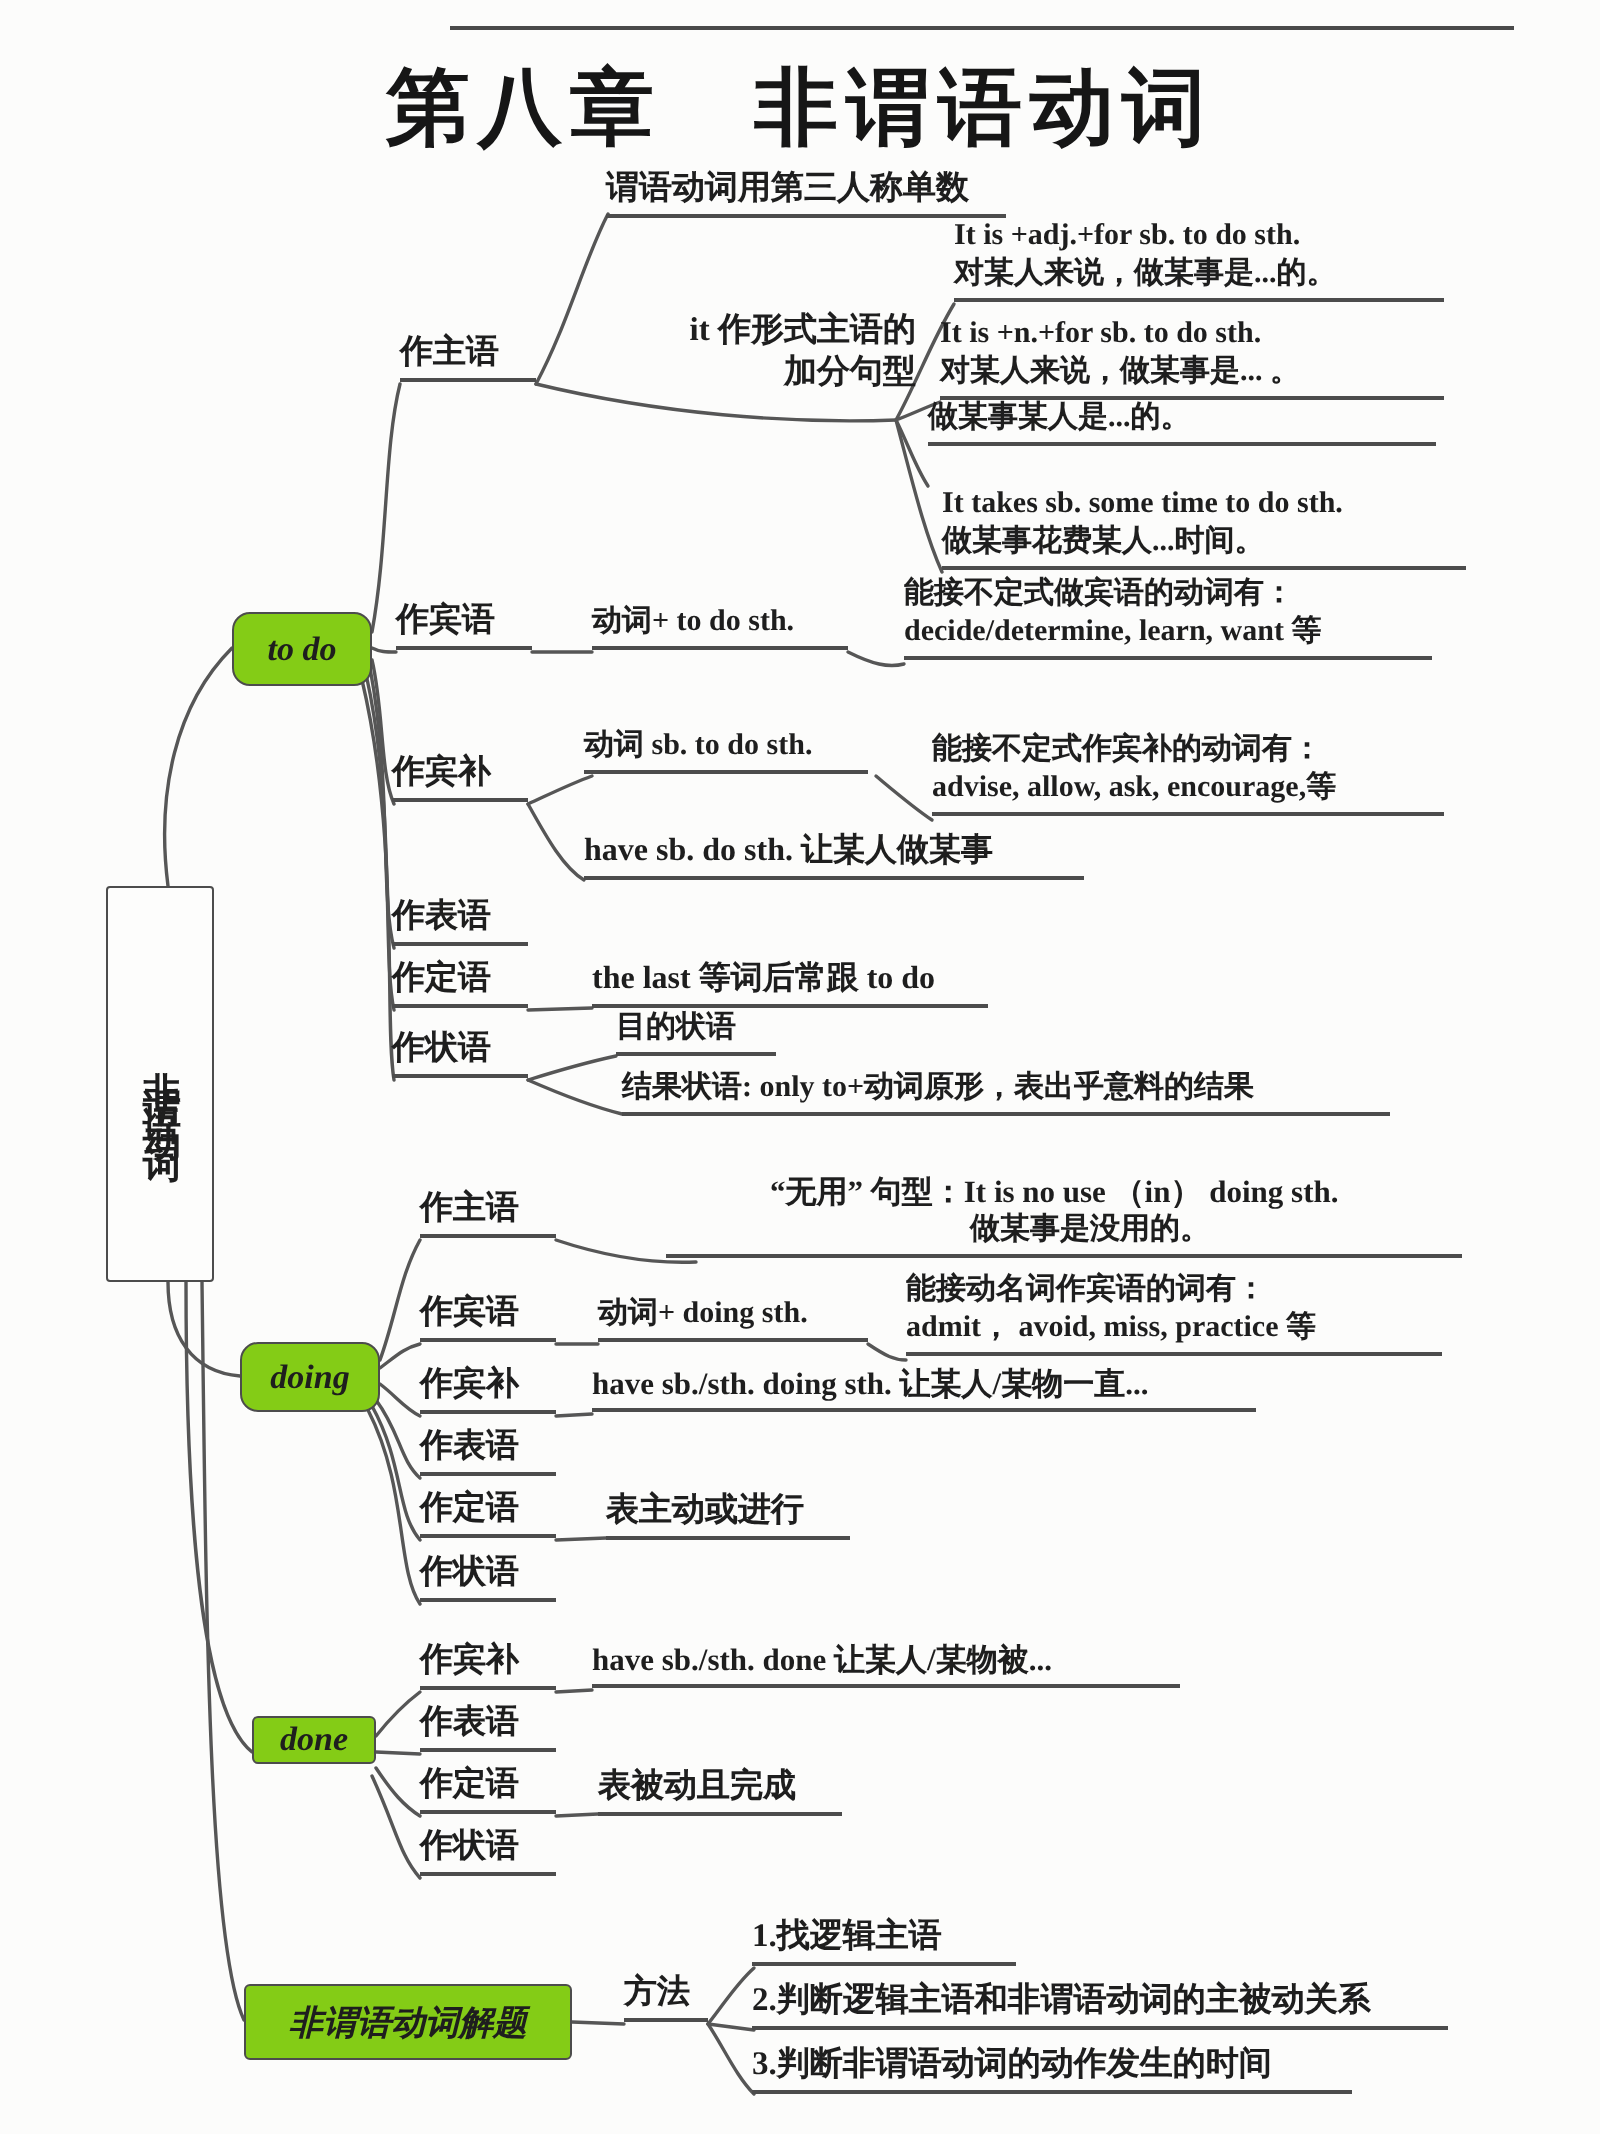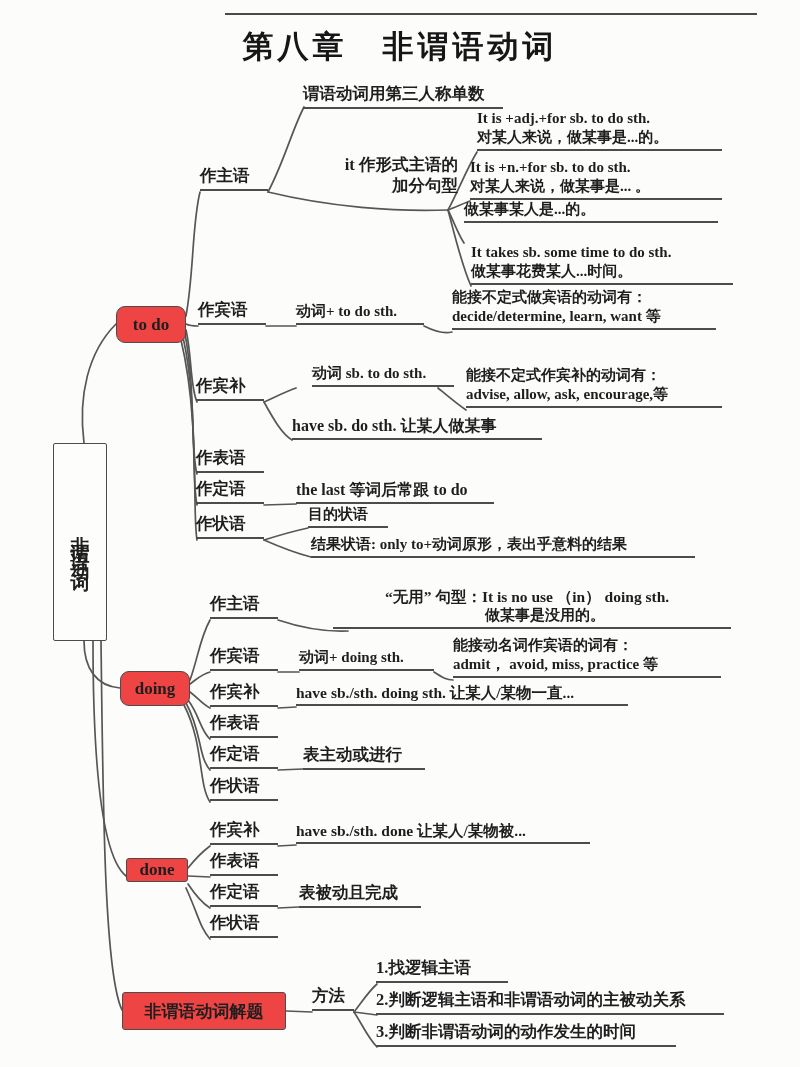--- a/index.html
+++ b/index.html
@@ -4,34 +4,34 @@
 <style>
   html,body{margin:0;padding:0;background:#e8e8e8;}
   .canvas{
     position:relative;width:800px;height:1067px;margin:0 auto;
     background:#fcfcfb;overflow:hidden;
     font-family:"Liberation Serif","DejaVu Serif",serif;color:#1e1e1e;
   }
   .rule{position:absolute;background:#4a4a4a;height:2px;}
   .title{
     position:absolute;left:0;top:26px;width:800px;text-align:center;
-    font-size:31px;font-weight:700;letter-spacing:4px;color:#161616;
+    font-size:42px;font-weight:700;letter-spacing:4px;color:#161616;
   }
   .n{position:absolute;white-space:nowrap;line-height:1.25;}
   .u{border-bottom:2px solid #4c4c4c;padding-bottom:2px;}
   .zh{font-size:16.5px;font-weight:600;}
   .zh-sm{font-size:15px;font-weight:600;}
   .en{font-size:15px;font-weight:700;}
   .two{display:flex;flex-direction:column;}
   .two .l2-indent{margin-left:100px;}
   .center2{align-items:flex-end;text-align:center;}
   .boxnode{
     position:absolute;border:1.8px solid #4c4c4c;border-radius:9px;
     display:flex;align-items:center;justify-content:center;
-    font-weight:700;font-size:17px;background:#ef4444;box-sizing:border-box;
+    font-weight:700;font-size:17px;background:#84cc16;box-sizing:border-box;font-style:italic;
   }
   .sqbox{border-radius:3px;}
   .rootbox{
     position:absolute;border:1.8px solid #4c4c4c;border-radius:2px;background:#fdfdfc;
     display:flex;align-items:center;justify-content:center;box-sizing:border-box;
     writing-mode:vertical-lr;text-orientation:upright;
     font-size:19px;font-weight:600;letter-spacing:9px;
   }
   svg.wires{position:absolute;left:0;top:0;z-index:0;}
   .n,.boxnode,.rootbox,.title{z-index:1;}
@@ -135,21 +135,21 @@
   </div>
 
   <div class="n u zh" style="left:198px;top:300px;width:68px;">作宾语</div>
   <div class="n u en" style="left:296px;top:302px;width:128px;">动词+ to do sth.</div>
   <div class="n u two" style="left:452px;top:288px;width:264px;">
     <span class="zh-sm">能接不定式做宾语的动词有：</span>
     <span class="en">decide/determine, learn, want 等</span>
   </div>
 
   <div class="n u zh" style="left:196px;top:376px;width:68px;">作宾补</div>
-  <div class="n u en" style="left:312px;top:364px;width:142px;font-family:Liberation Serif, serif;">动词 sb. to do sth.</div>
+  <div class="n u en" style="left:292px;top:364px;width:142px;font-family:Liberation Serif, serif;">动词 sb. to do sth.</div>
   <div class="n u two" style="left:466px;top:366px;width:256px;">
     <span class="zh-sm">能接不定式作宾补的动词有：</span>
     <span class="en">advise, allow, ask, encourage,等</span>
   </div>
   <div class="n u en" style="left:292px;top:416px;width:250px;font-size:16px;">have sb. do sth. 让某人做某事</div>
 
   <div class="n u zh" style="left:196px;top:448px;width:68px;">作表语</div>
 
   <div class="n u zh" style="left:196px;top:479px;width:68px;">作定语</div>
   <div class="n u en" style="left:296px;top:480px;width:198px;font-size:16px;">the last 等词后常跟 to do</div>

